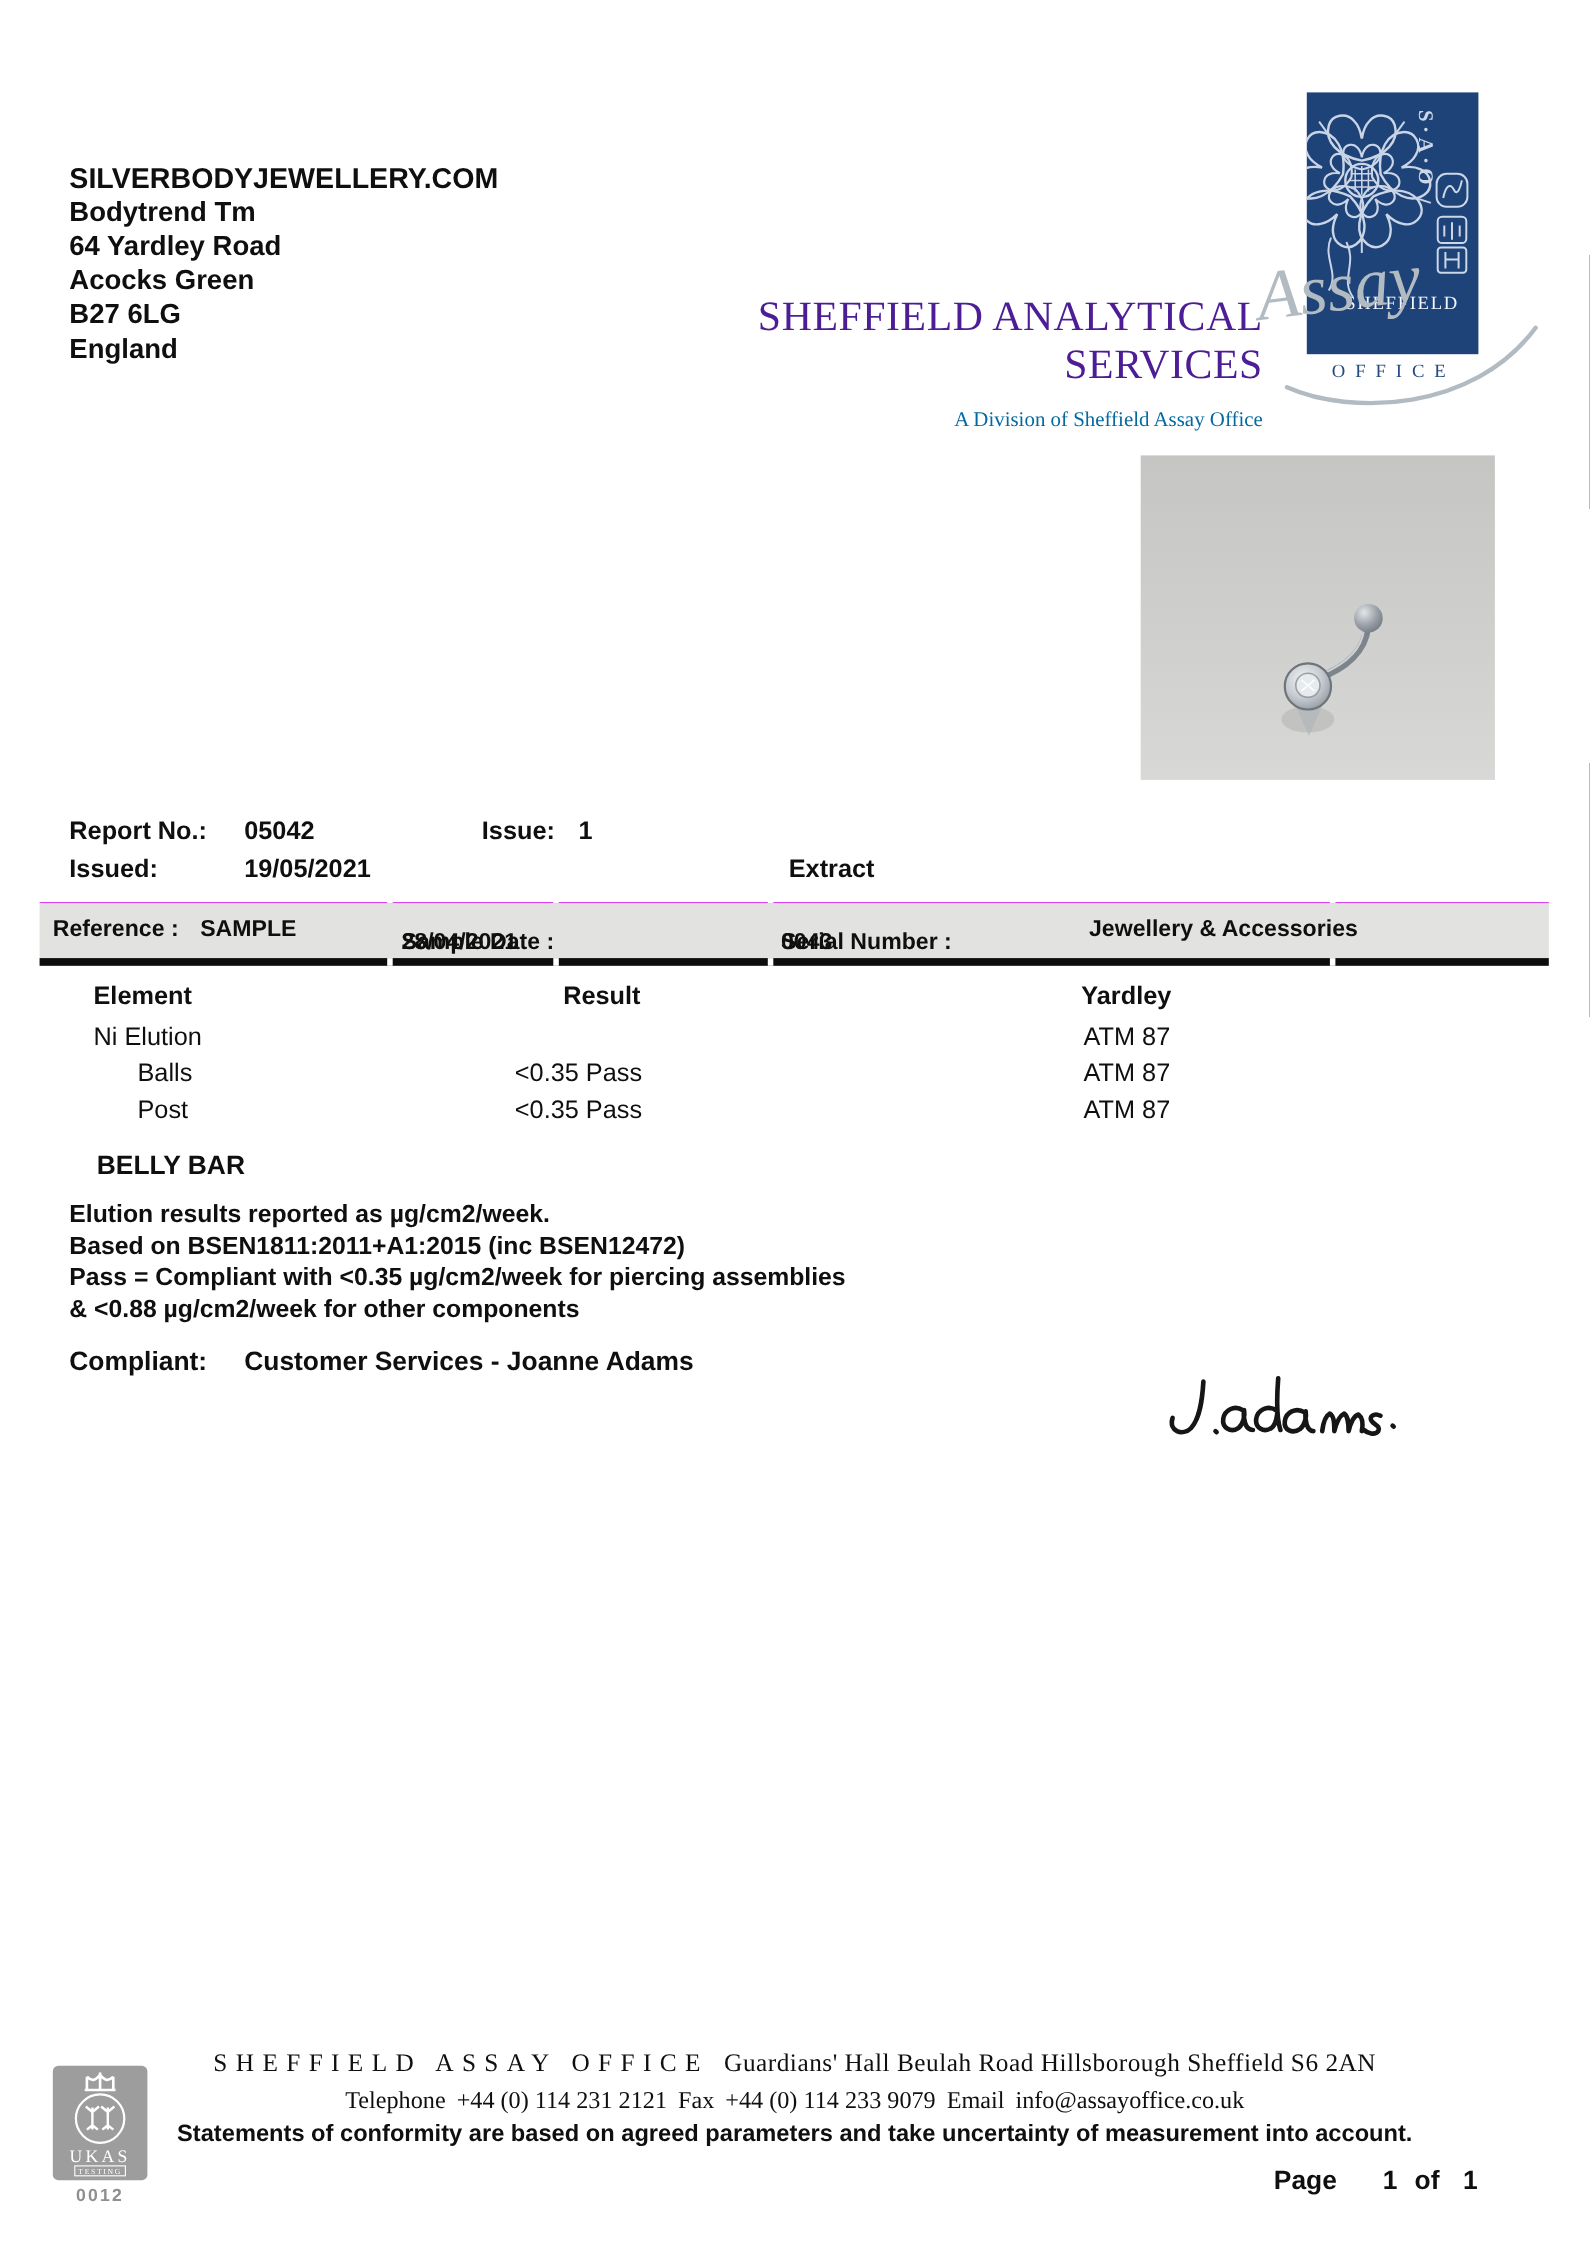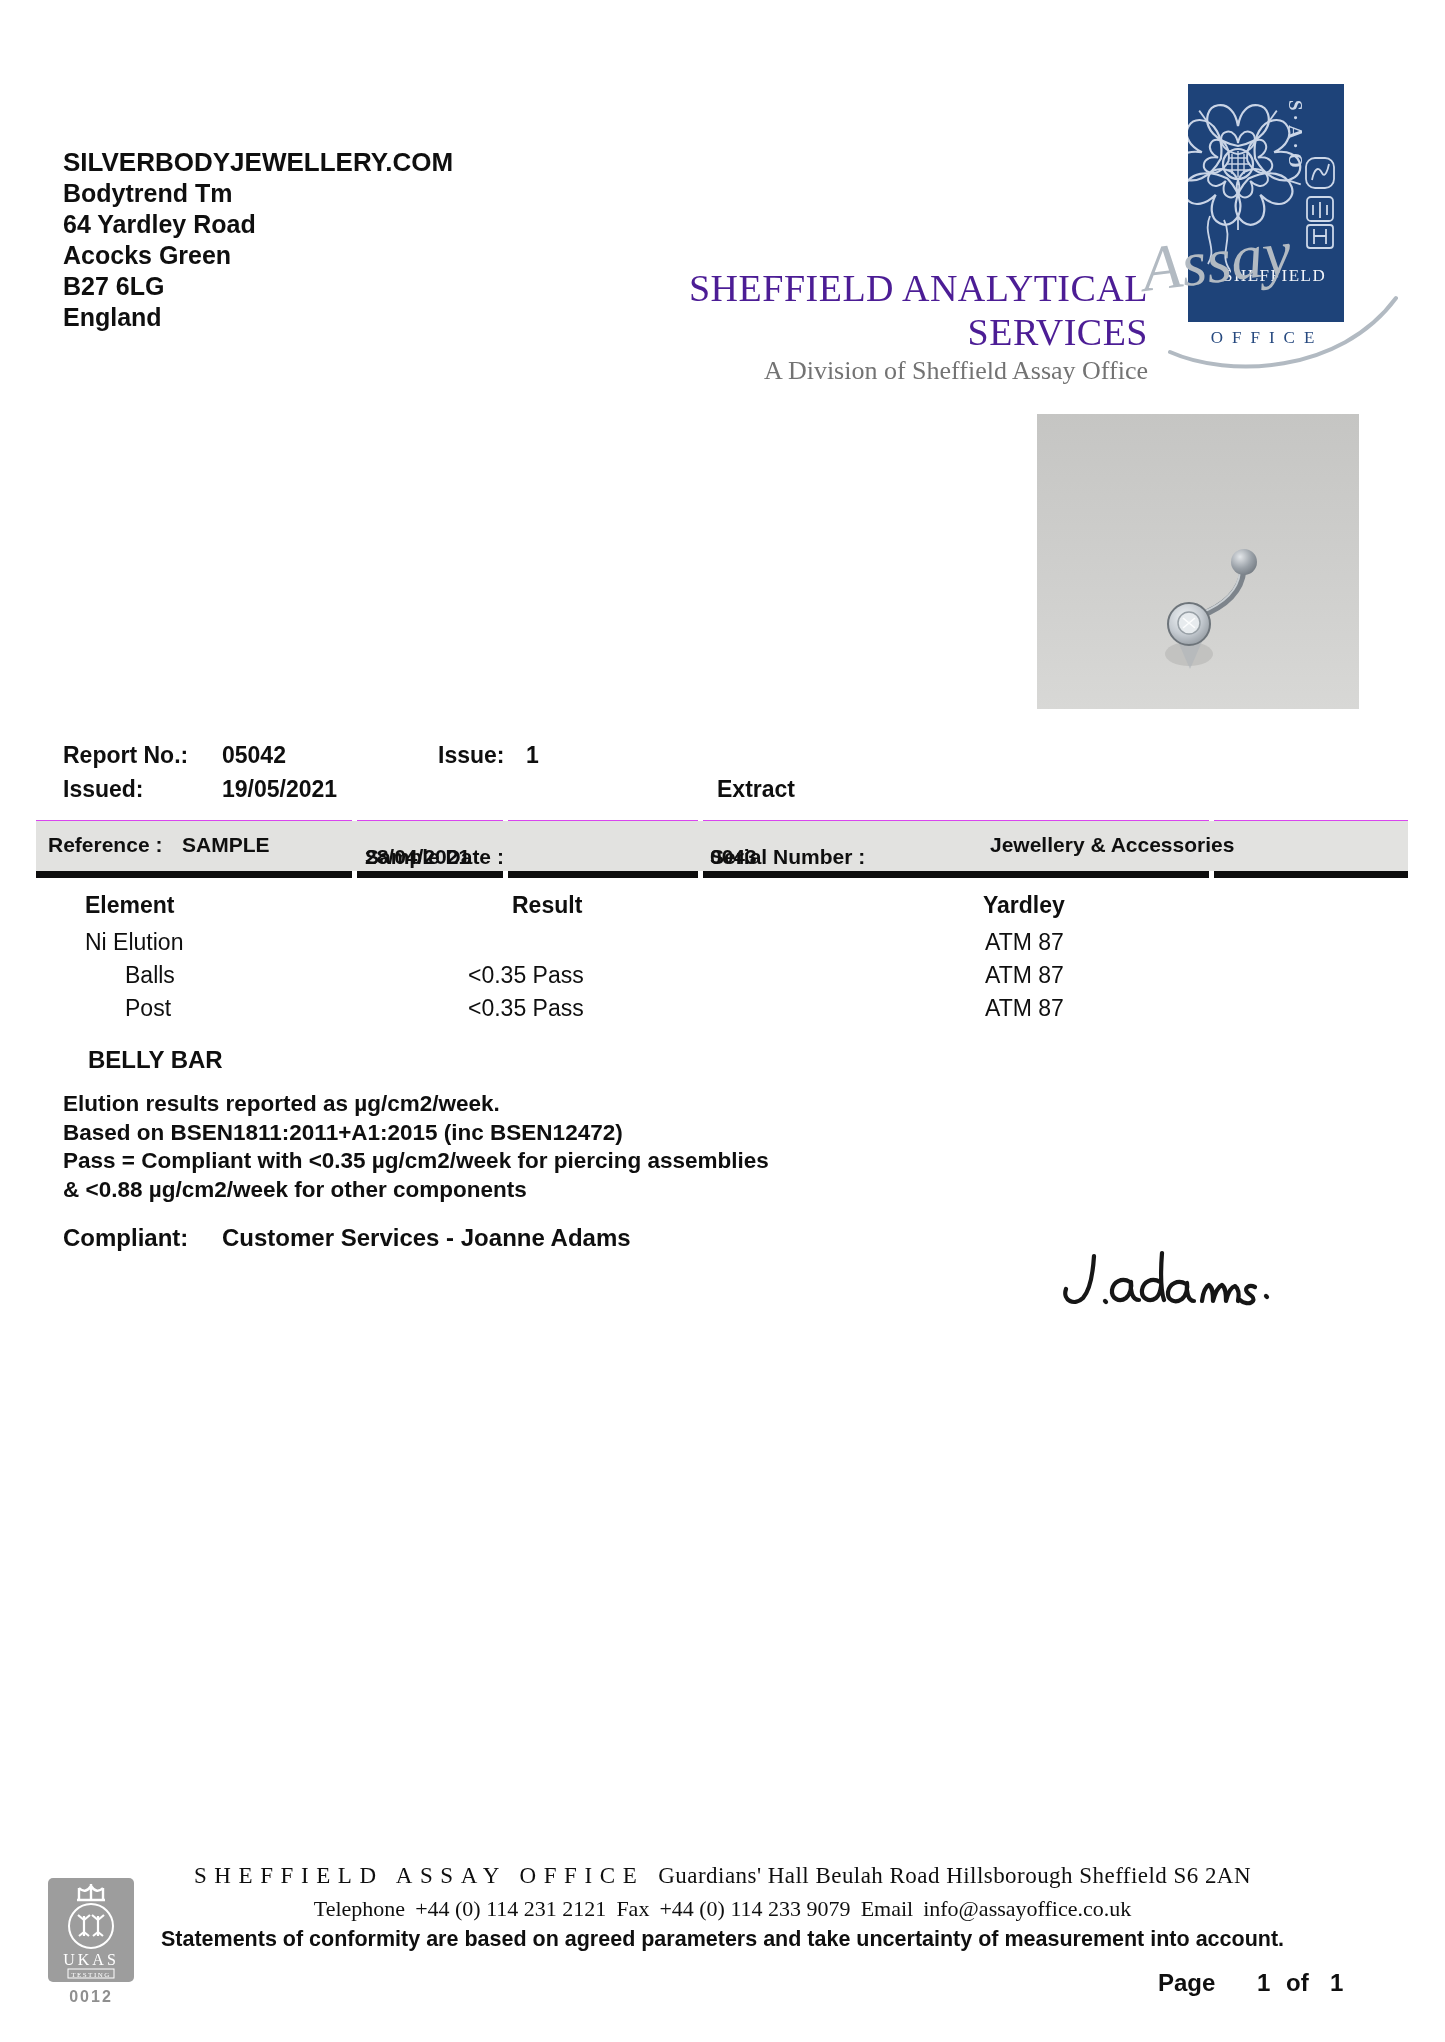--- a/index.html
+++ b/index.html
@@ -7,21 +7,21 @@
         font-family:"Liberation Sans",sans-serif;color:#0f0f0f;}
   .abs{position:absolute;}
 
   
   .customer{left:63px;top:147px;font-weight:700;line-height:31px;font-size:25px;}
   .customer .title{font-size:26px;}
 
   
   .division{top:266px;left:560px;width:588px;text-align:right;font-family:"Liberation Serif",serif;}
   .division .t1{font-size:38px;color:#4c1d95;letter-spacing:.5px;}
-  .division .t2{font-size:26px;color:#737373;margin-top:2px;}
+  .division .t2{font-size:19px;color:#0369a1;margin-top:17px;}
 
   
   .logo{left:1188px;top:84px;width:156px;height:300px;}
   .logo-box{position:absolute;left:0;top:0;width:156px;height:238px;background:#1e4379;overflow:hidden;}
   .sao{position:absolute;left:118px;top:16px;color:#ccd7e8;font-family:"Liberation Serif",serif;
        font-weight:700;font-size:19px;letter-spacing:4px;transform:rotate(90deg);transform-origin:left top;}
   .logo-sheffield{position:absolute;left:35px;top:182px;color:#f2f5fa;font-family:"Liberation Serif",serif;
        font-size:17px;letter-spacing:1.5px;}
   .logo-assay{position:absolute;left:-46px;top:140px;color:#b2bac2;font-family:"Liberation Serif",serif;
        font-style:italic;font-size:64px;transform:rotate(-7deg);white-space:nowrap;}

